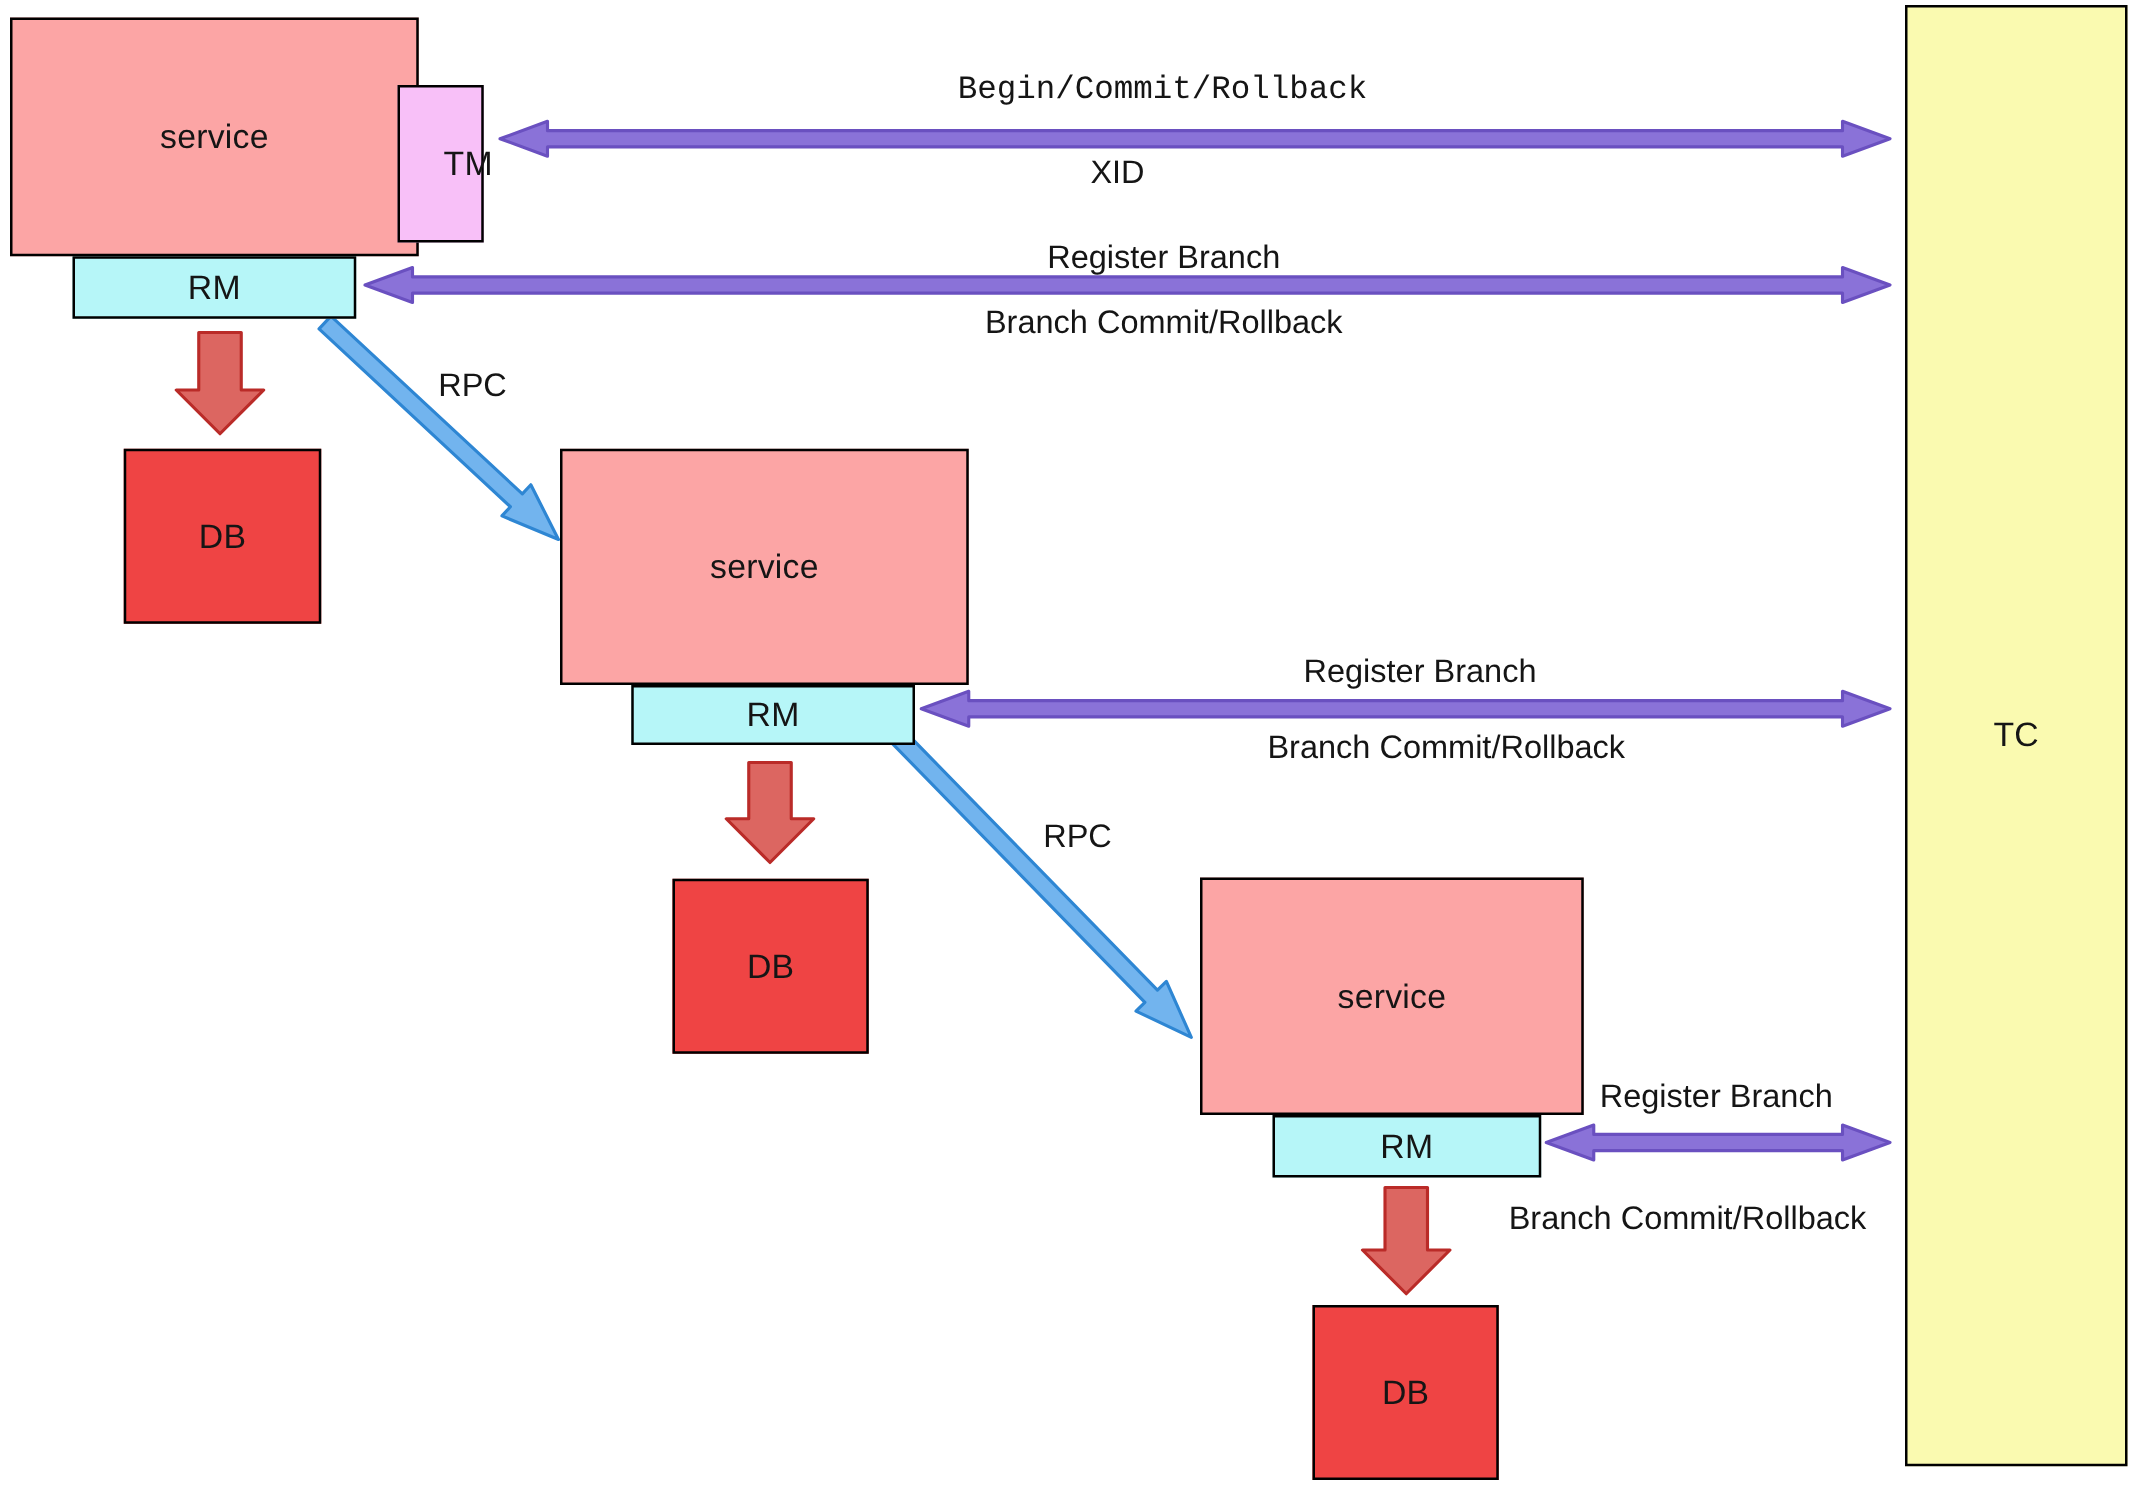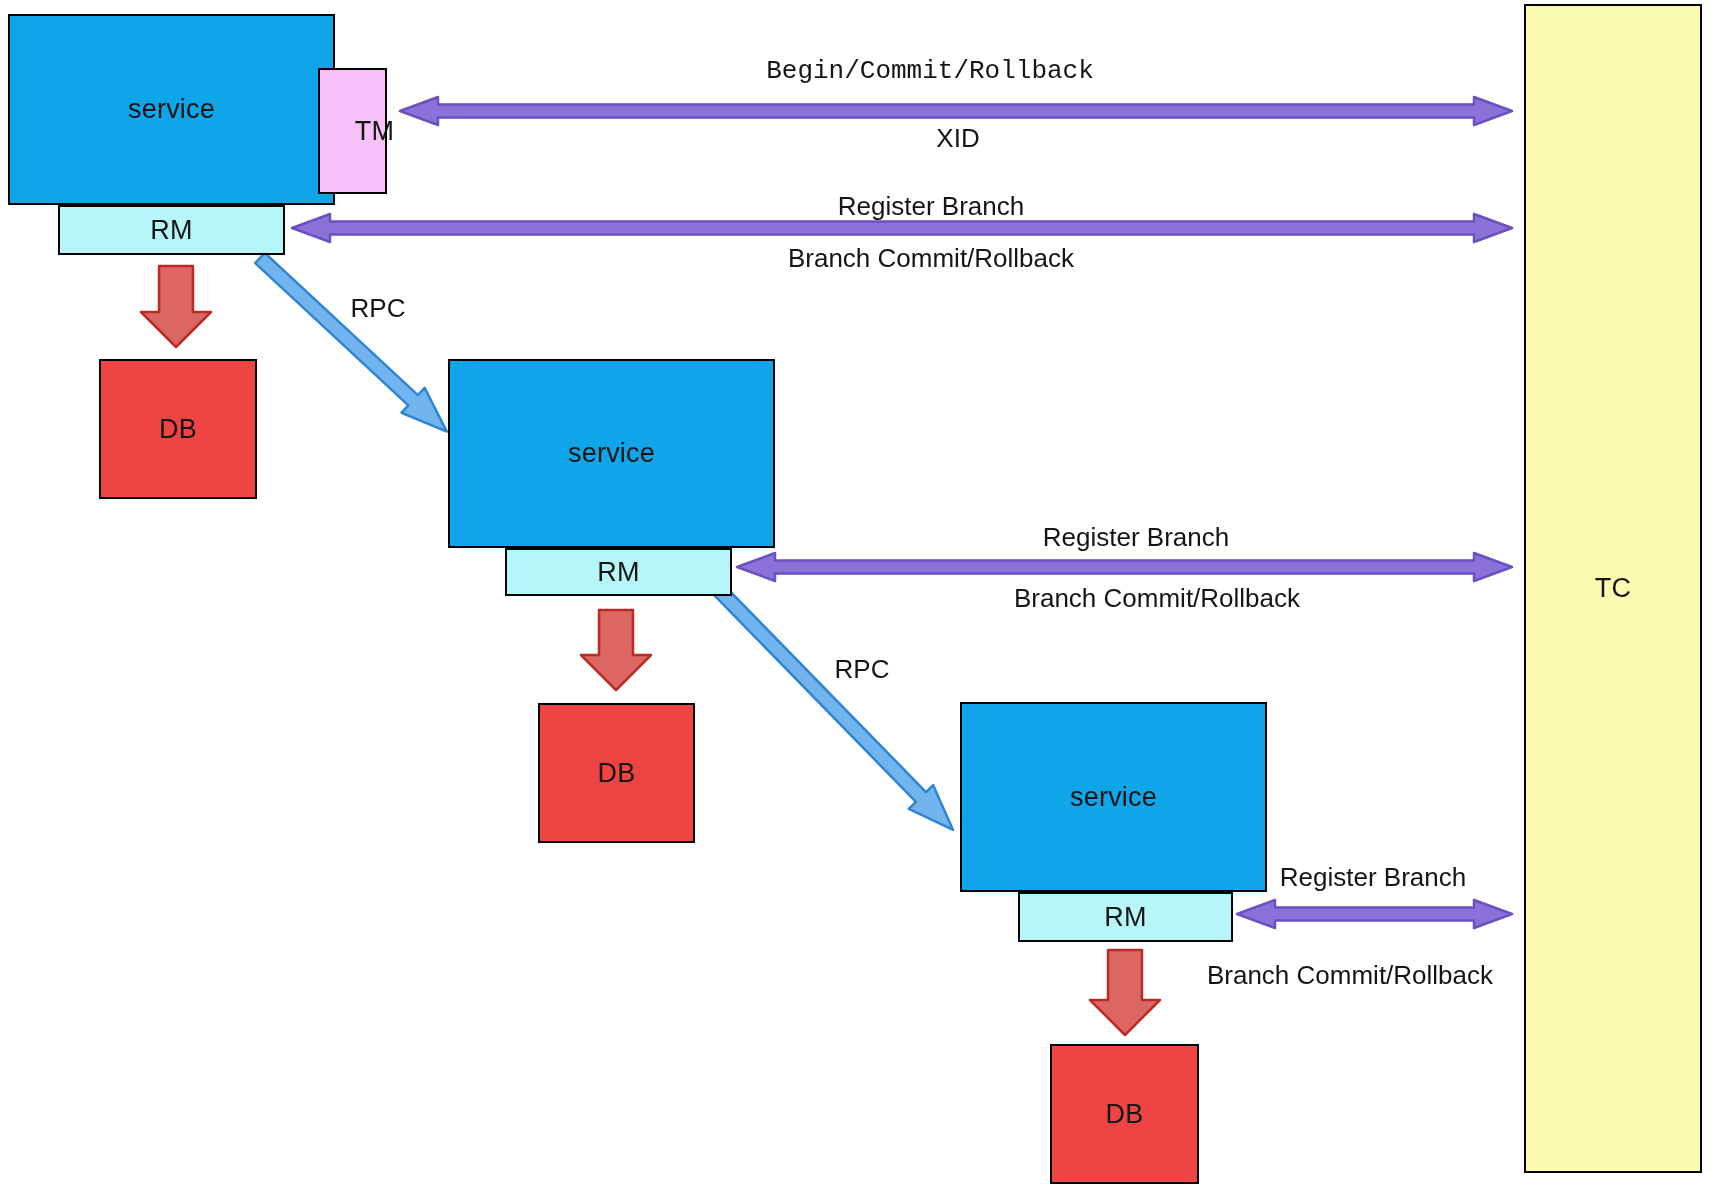--- a/index.html
+++ b/index.html
@@ -24,21 +24,21 @@
     display: flex;
     align-items: center;
     justify-content: center;
     z-index: 2;
   }
   .box-label {
     font-size: 27px;
     letter-spacing: 0.2px;
     color: #151515;
   }
-  .service-fill { background: #0ea5e9; }
+  .service-fill { background: #fca5a5; }
   .tm-fill      { background: #f8c0f8; z-index: 3; }
   .rm-fill      { background: #b6f6f8; }
   .db-fill      { background: #ef4444; }
   .tc-fill      { background: #fafab0; }
   .lbl {
     position: absolute;
     transform: translate(-50%, -50%);
     white-space: nowrap;
     font-size: 26px;
     color: #151515;
@@ -107,21 +107,21 @@
 
   <div class="box db-fill" style="left:1050px; top:1044px; width:149px; height:140px;">
     <span class="box-label">DB</span>
   </div>
 
   <div class="box tc-fill" style="left:1524px; top:4px; width:178px; height:1169px;">
     <span class="box-label">TC</span>
   </div>
 
   <div class="lbl" style="left:930px; top:71px;font-family:Liberation Mono, monospace;">Begin/Commit/Rollback</div>
-  <div class="lbl" style="left:958px; top:138px;">XID</div>
+  <div class="lbl" style="left:894px; top:138px;">XID</div>
 
   <div class="lbl" style="left:931px; top:206px;">Register Branch</div>
   <div class="lbl" style="left:931px; top:258px;">Branch Commit/Rollback</div>
 
   <div class="lbl" style="left:1136px; top:537px;">Register Branch</div>
   <div class="lbl" style="left:1157px; top:598px;">Branch Commit/Rollback</div>
 
   <div class="lbl" style="left:1373px; top:877px;">Register Branch</div>
   <div class="lbl" style="left:1350px; top:975px;">Branch Commit/Rollback</div>
 

